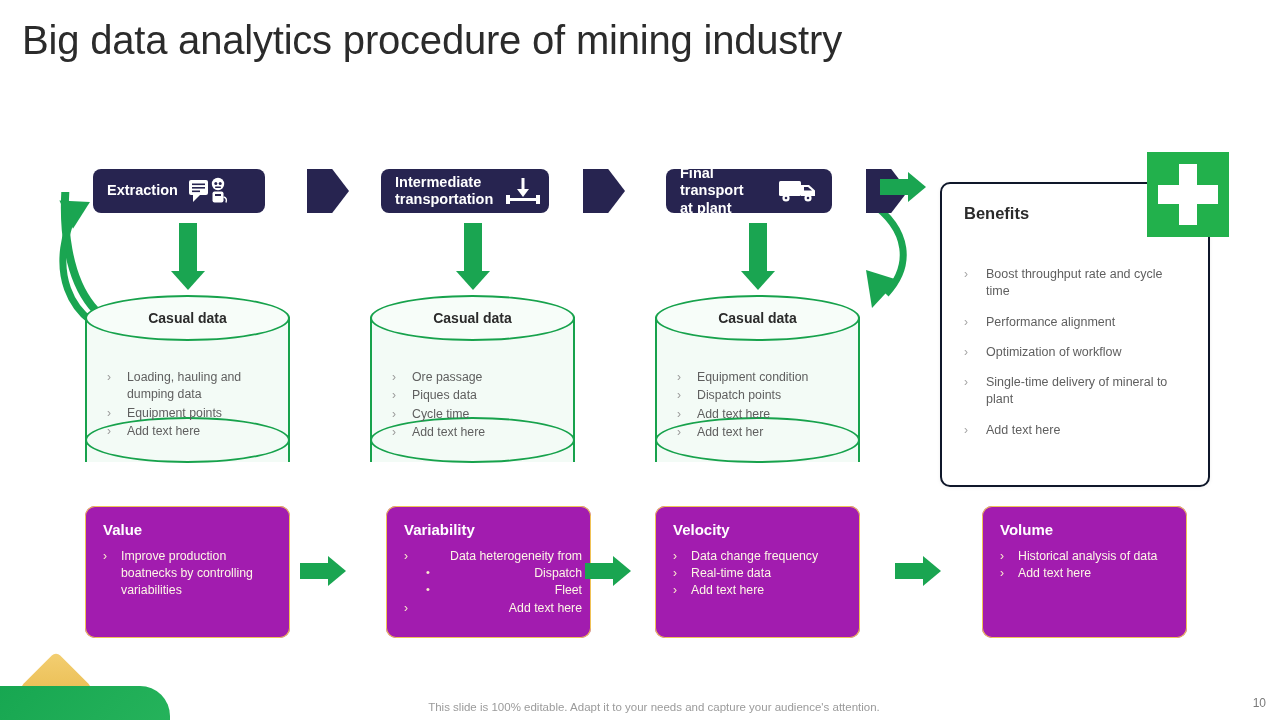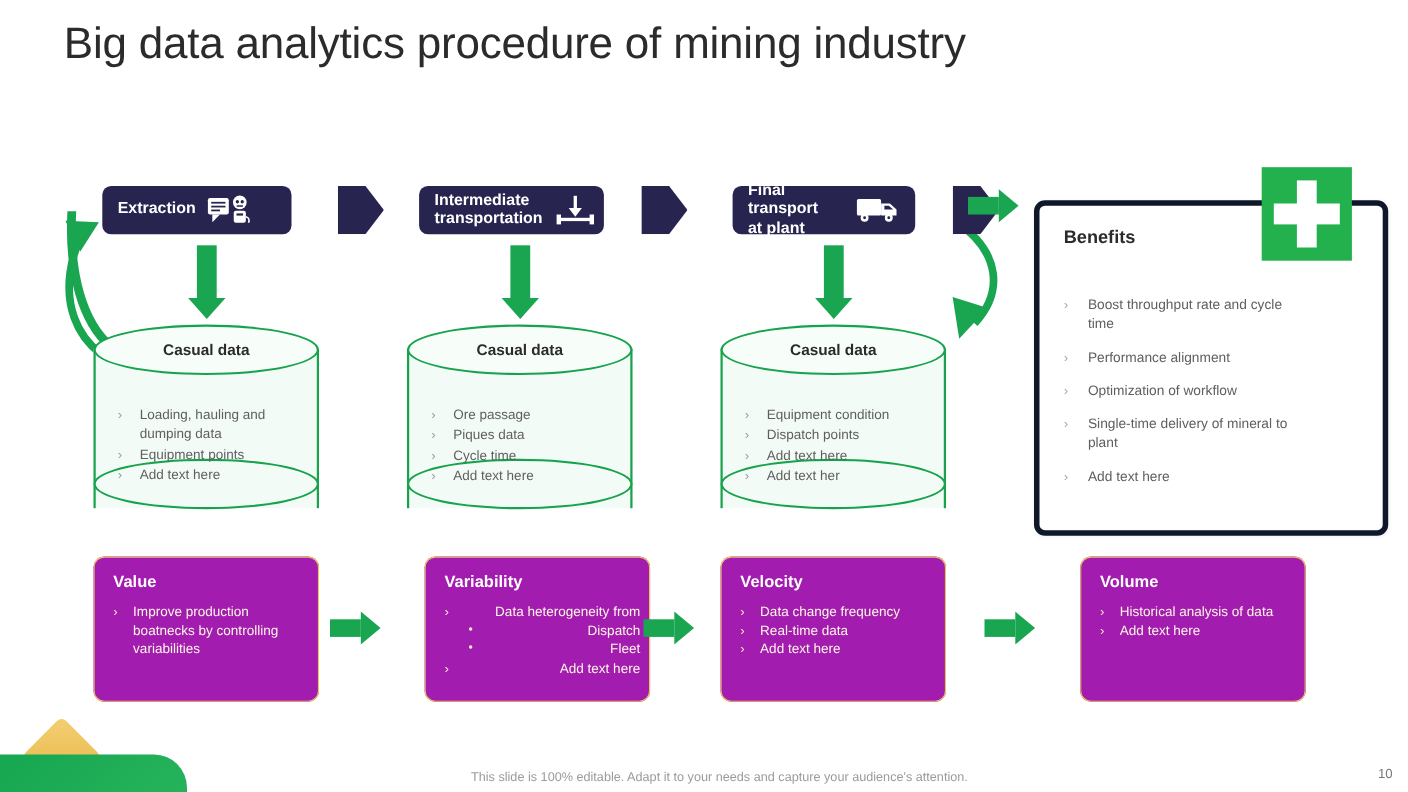--- a/index.html
+++ b/index.html
@@ -8,21 +8,21 @@
     background: #ffffff;
     font-family: "Liberation Sans", sans-serif;
     overflow: hidden;
   }
   .slide { position: relative; width: 1280px; height: 720px; background: #fff; }
 
   
   .title {
     position: absolute; left: 22px; top: 18px;
     font-size: 40px; font-weight: 400; color: #2b2b2b;
-    letter-spacing: -0.2px; white-space: nowrap; margin-left: 36px;
+    letter-spacing: -0.2px; white-space: nowrap;
   }
   .subtitle {
     position: absolute; left: 23px; top: 78px;
     font-size: 11px; color: #6f6f6f; white-space: nowrap;
   }
 
   
   .banner { position: absolute; height: 44px; }
   .banner .body {
     position: absolute; left: 0; top: 0; height: 44px;
@@ -81,22 +81,22 @@
   }
   .cyl ul { position: absolute; left: 22px; top: 74px; list-style: none; z-index: 3; width: 170px; }
   .cyl li {
     position: relative; padding-left: 20px; font-size: 12.3px; color: #5f5f5f;
     line-height: 1.42; margin-bottom: 1px;
   }
   .cyl li .ch { position: absolute; left: 0; top: 0; color: #9a9a9a; font-size: 12px; }
 
   
   .benefits {
-    position: absolute; left: 940px; top: 182px; width: 322px; height: 305px;
-    background: #ffffff; border: 5px solid #0f172a; border-radius: 10px;
+    position: absolute; left: 940px; top: 182px; width: 270px; height: 305px;
+    background: #ffffff; border: 2px solid #0f172a; border-radius: 10px;
     box-shadow: 0 1px 4px rgba(0,0,0,0.06);
   }
   .benefits h3 {
     position: absolute; left: 22px; top: 20px;
     font-size: 16.5px; font-weight: bold; color: #2b2b2b;
   }
   .benefits ul { position: absolute; left: 22px; top: 82px; list-style: none; width: 210px; }
   .benefits li {
     position: relative; padding-left: 22px; font-size: 12.5px; color: #5f5f5f;
     line-height: 1.38; margin-bottom: 13px;

